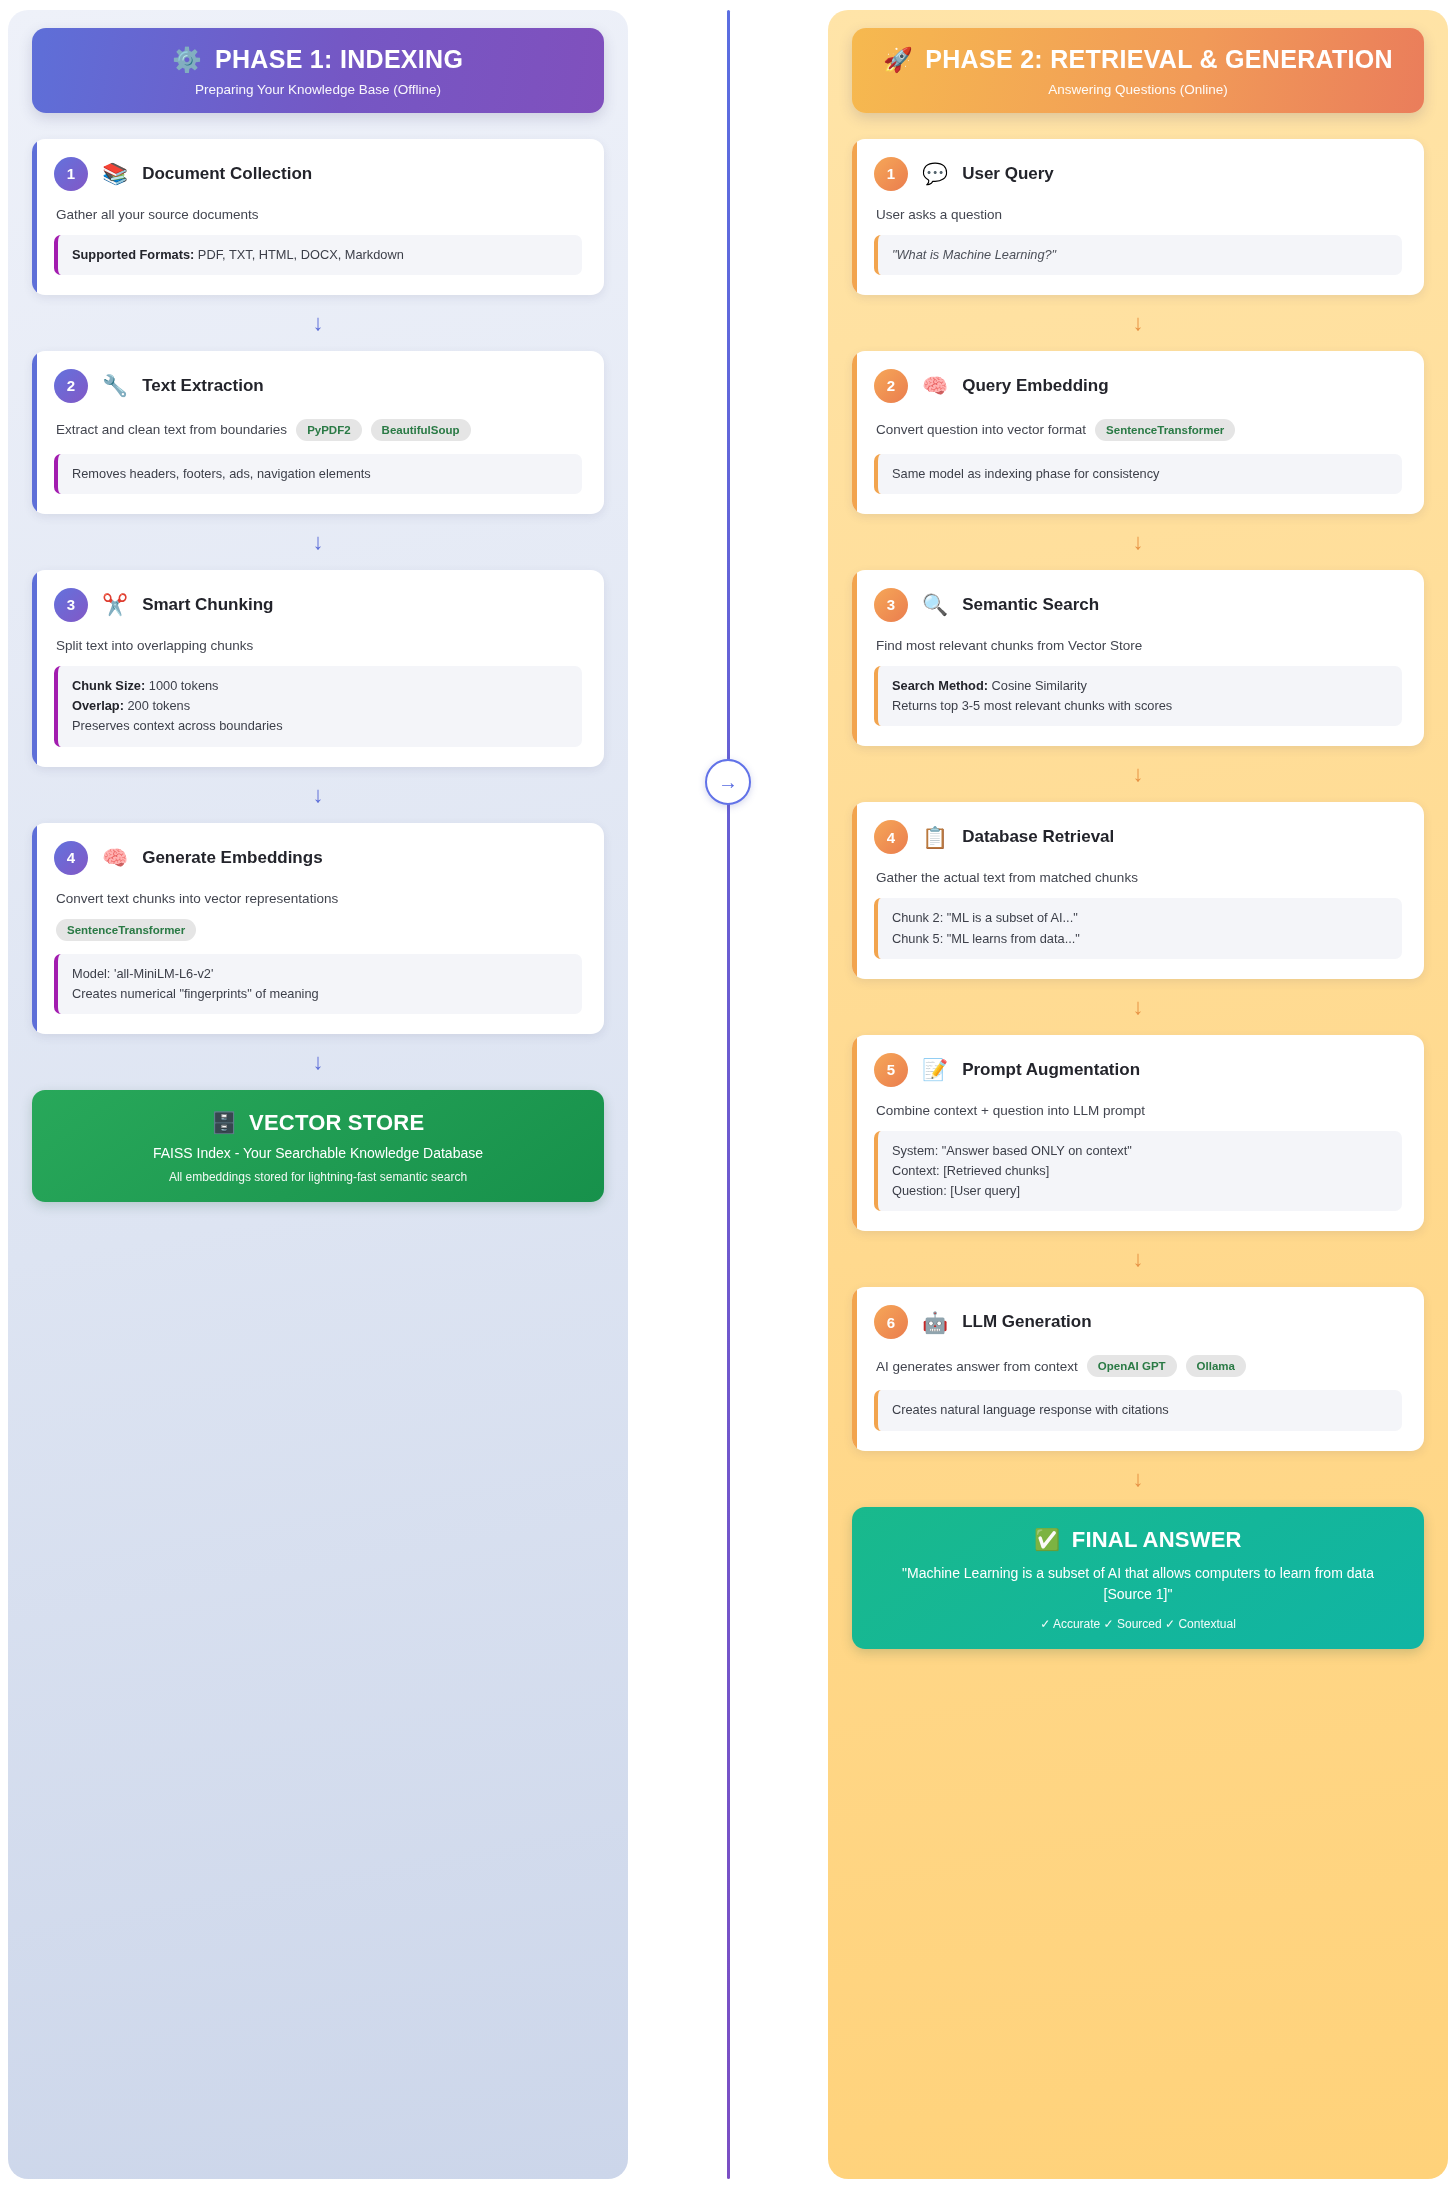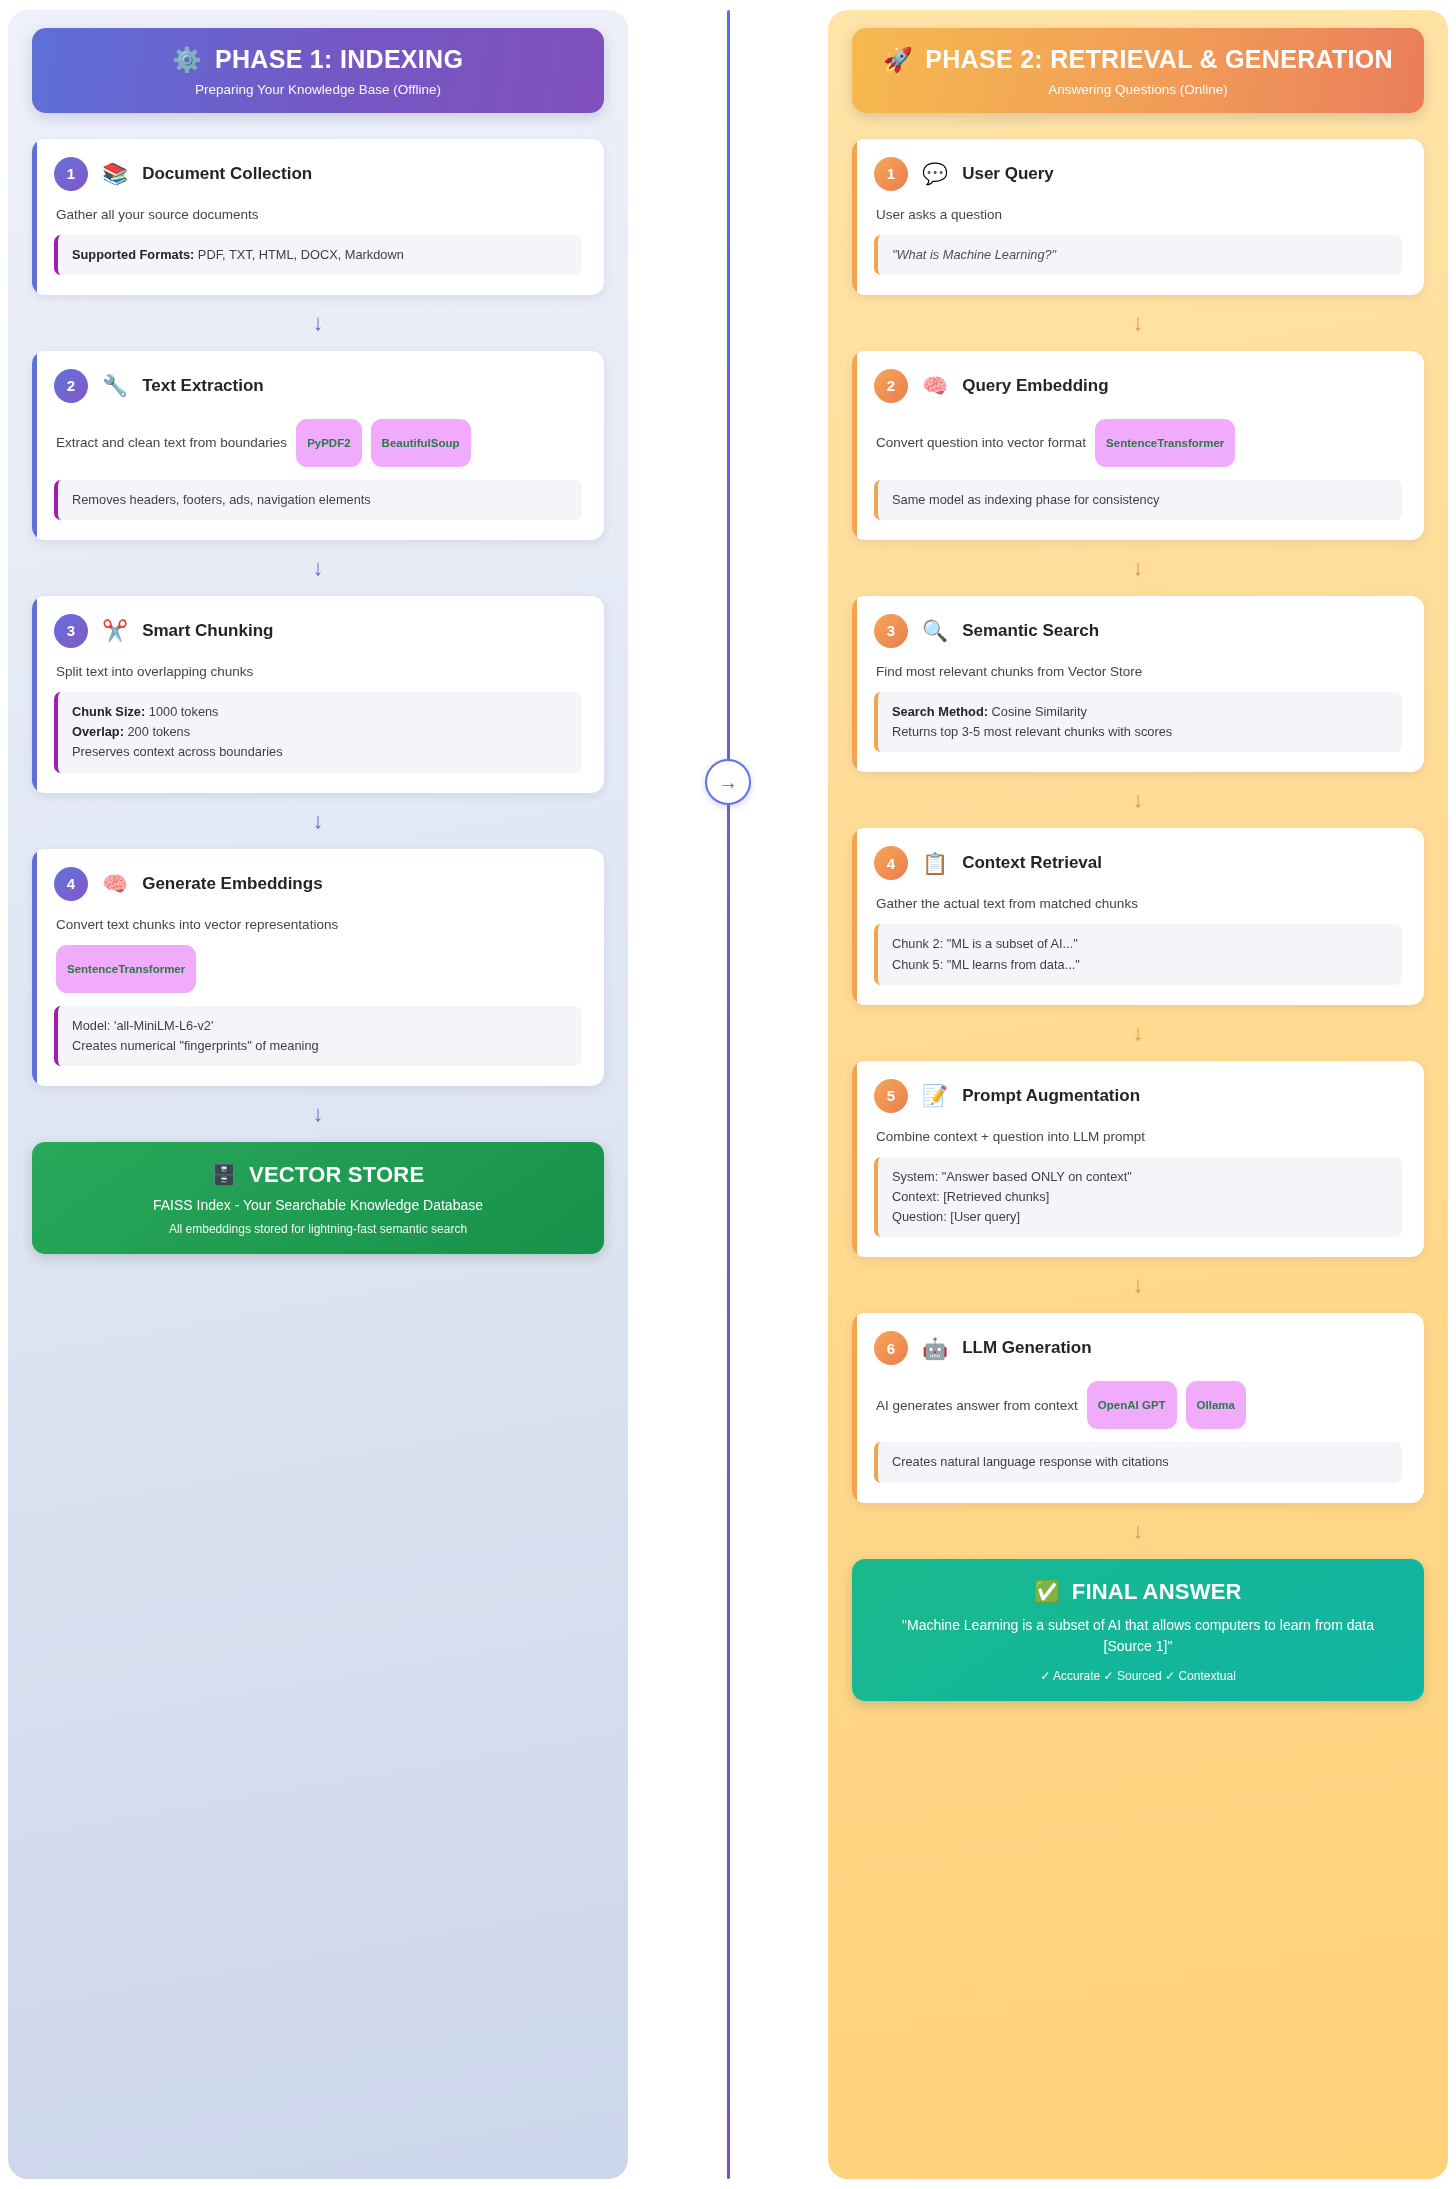--- a/index.html
+++ b/index.html
@@ -154,25 +154,25 @@
     gap: 9px;
     margin-bottom: 13px;
     padding-left: 2px;
   }
   .step-desc {
     font-size: 13.5px;
     color: #42454f;
   }
   .chip {
     display: inline-block;
-    background: #f0abfc;
+    background: #e5e5e5;
     color: #2a7a45;
     font-size: 11.5px;
     font-weight: bold;
-    padding: 18px 11px;
+    padding: 5px 11px;
     border-radius: 11px;
     white-space: nowrap;
   }
   .chip-row { margin-bottom: 13px; padding-left: 2px; }
 
   .detail-box {
     background: #f4f5f9;
     border-radius: 7px;
     padding: 10px 14px;
     border-left: 4px solid #a21caf;
@@ -399,21 +399,21 @@
         <div>Returns top 3-5 most relevant chunks with scores</div>
       </div>
     </div>
 
     <div class="arrow">↓</div>
 
     <div class="step-card">
       <div class="step-head">
         <span class="step-num">4</span>
         <span class="step-emoji">📋</span>
-        <span class="step-title">Context Retrieval</span>
+        <span class="step-title">Database Retrieval</span>
       </div>
       <div class="step-desc-row">
         <span class="step-desc">Gather the actual text from matched chunks</span>
       </div>
       <div class="detail-box">
         <div>Chunk 2: "ML is a subset of AI..."</div>
         <div>Chunk 5: "ML learns from data..."</div>
       </div>
     </div>
 

